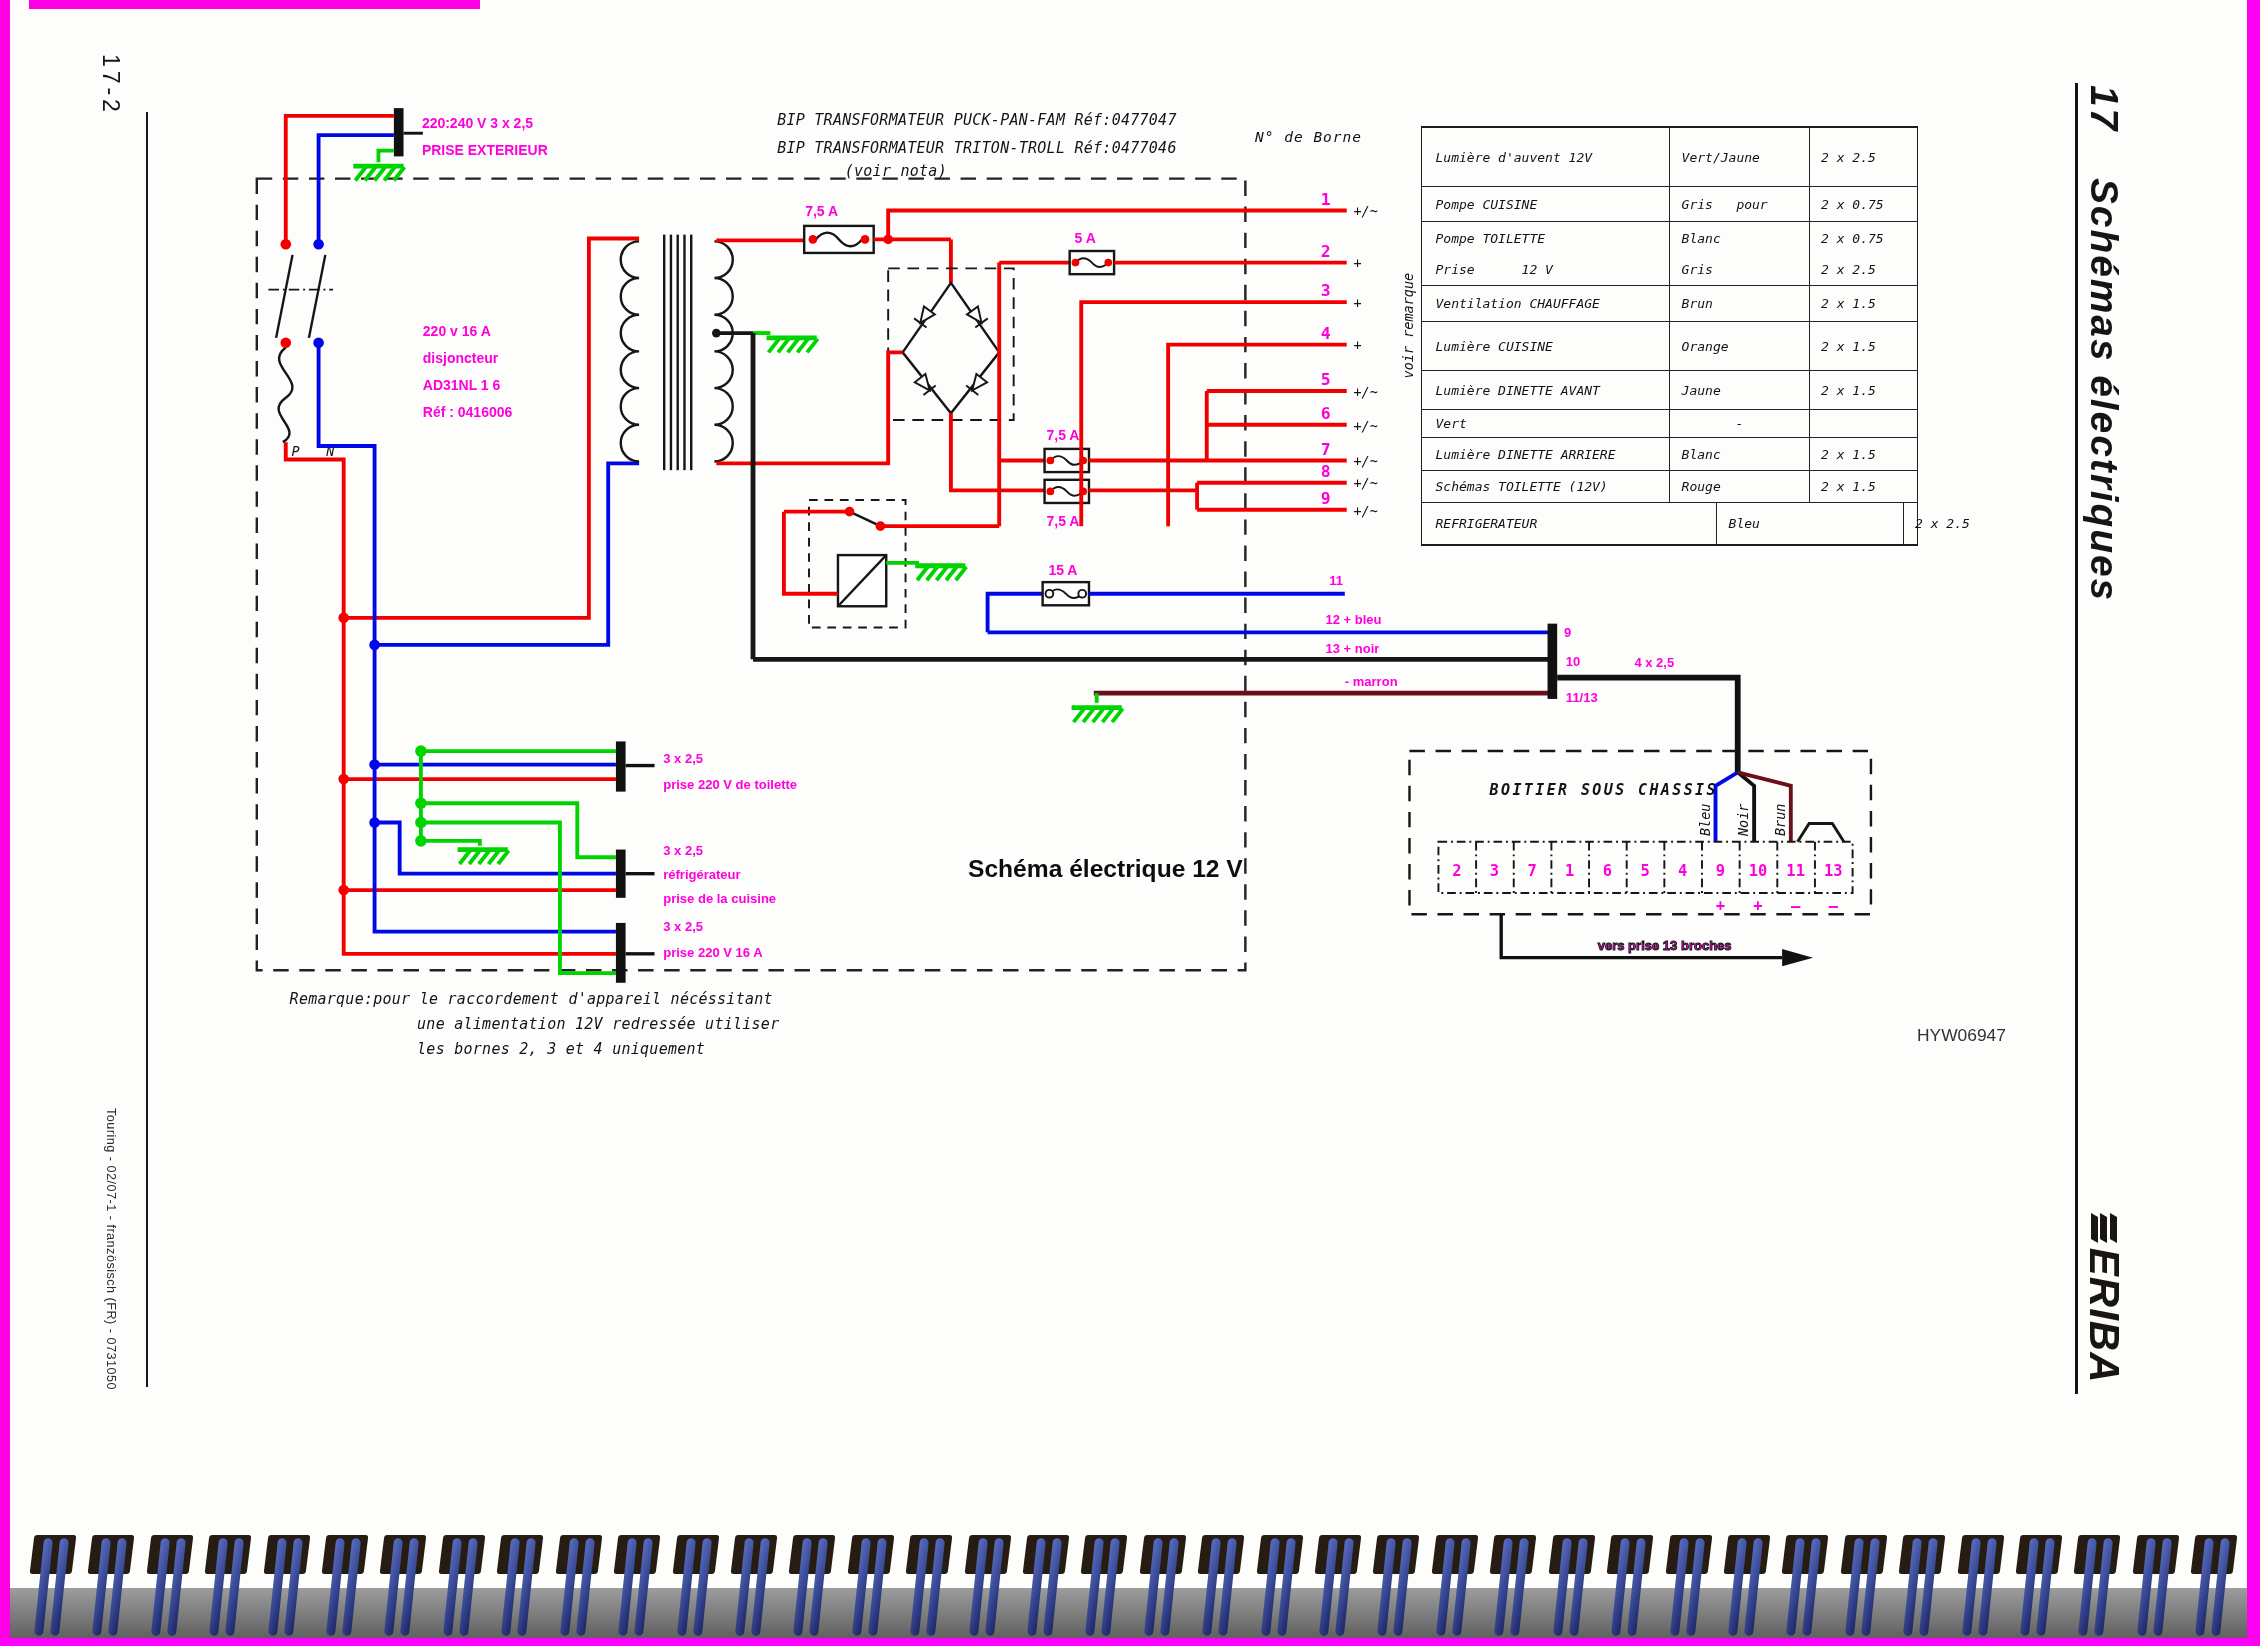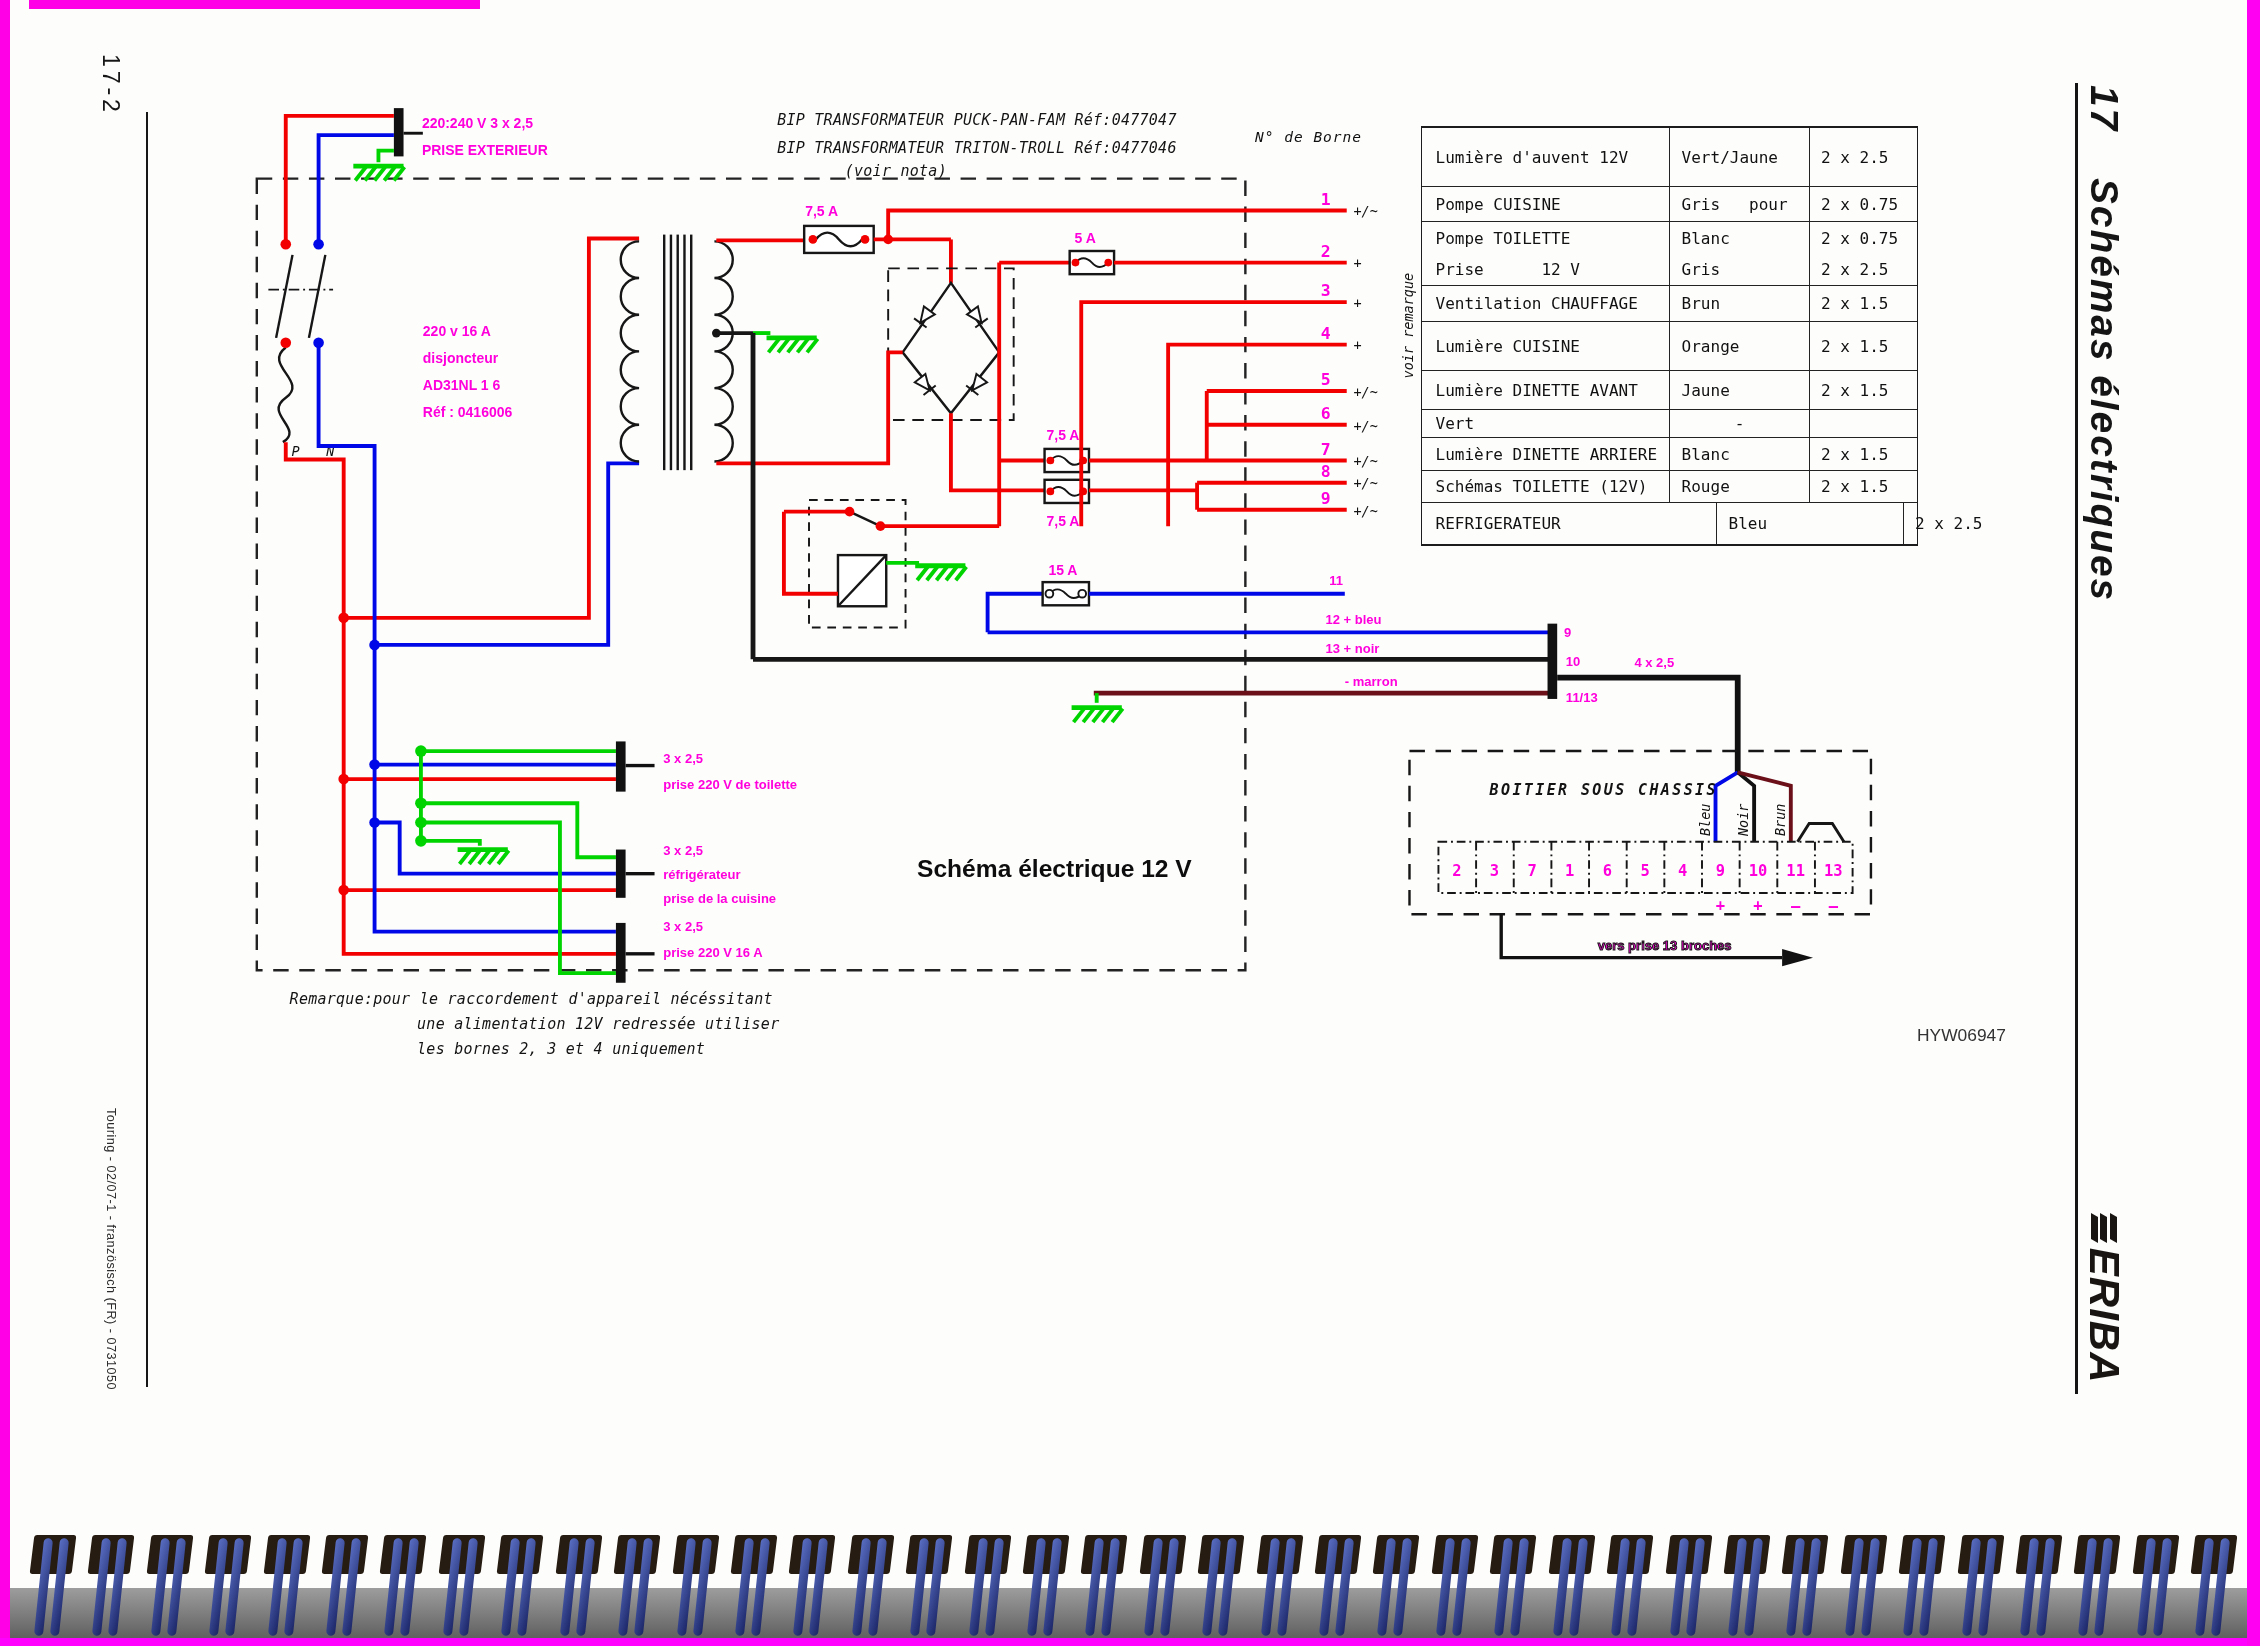--- a/index.html
+++ b/index.html
@@ -14,21 +14,21 @@
   
   .vtext{writing-mode:vertical-rl;}
   #corner-label{position:absolute;left:97px;top:54px;font-size:23px;letter-spacing:3.9px;color:#161616;}
   #left-rule{position:absolute;left:146px;top:112px;width:1.9px;height:1275px;background:#161616;}
   #spine-note{position:absolute;left:104px;top:1108px;font-size:12.6px;letter-spacing:0.5px;color:#2b2b2b;}
   #side-rule{position:absolute;left:2075px;top:83px;width:2.9px;height:1311px;background:#141414;}
   #side-title{position:absolute;left:2082px;top:85px;font-style:italic;font-weight:900;
               font-size:39px;letter-spacing:1.9px;color:#151515;}
   #side-title .st-num{margin-bottom:33px;display:inline-block;}
   #hyw-code{position:absolute;left:1917px;top:1025px;font-size:17.4px;color:#333;}
-  #caption{position:absolute;left:917px;top:855px;font-size:24.6px;font-weight:bold;color:#0d0d0d;}
+  #caption{position:absolute;left:968px;top:855px;font-size:24.6px;font-weight:bold;color:#0d0d0d;}
   
   #eriba{position:absolute;left:2076px;top:1215px;width:60px;height:205px;}
   #eriba .rot{position:absolute;left:56px;top:0;width:198px;height:56px;transform:rotate(90deg);
               transform-origin:0 0;display:flex;align-items:center;gap:6.8px;}
   #eriba .bars{display:flex;flex-direction:column;gap:2.9px;}
   #eriba .bars i{display:block;width:26px;height:6.8px;background:#181512;transform:skewX(-30deg);}
   #eriba .etext{font-style:italic;font-weight:900;font-size:42px;letter-spacing:1px;color:#181512;}
   #borne-header{position:absolute;left:1255px;top:129px;font-family:"DejaVu Sans Mono",monospace;
                 font-style:italic;font-size:14.5px;letter-spacing:1px;}
   #btable{position:absolute;left:1421px;top:126px;width:495px;border-left:1.9px solid #1c1c1c;
@@ -36,21 +36,21 @@
   .tgrid{display:grid;grid-template-columns:247px 140px 108px;}
   .thead{height:45px;}
   .thead>div{display:flex;align-items:center;justify-content:center;}
   .th-dest{font-family:"Liberation Sans",sans-serif;font-size:17.4px;color:#222;}
   .th-plt{font-family:"DejaVu Sans Mono",monospace;font-style:italic;font-weight:bold;font-size:14.5px;}
   #tbody{border-top:2.9px solid #1c1c1c;}
   .trow{border-bottom:1.9px solid #222;}
   .trow.nobb{border-bottom:none;}
   .trow:last-child{border-bottom:2.9px solid #1c1c1c;gap:47px;}
   .trow>div{display:flex;align-items:center;white-space:pre;font-family:"DejaVu Sans Mono",monospace;
-            font-size:16px;}
+            font-style:italic;font-size:13px;}
   .c-dest{padding-left:13.5px;}
   .c-marq{border-left:1.9px solid #222;padding-left:11.6px;}
   .c-sec{border-left:1.9px solid #222;padding-left:11px;}
   
   #edge-shadow{position:absolute;left:0;top:1588px;width:2260px;height:50px;
                background:linear-gradient(#9d9d9d,#606060);}
   #spiral{position:absolute;left:0;top:0;width:2260px;height:1646px;pointer-events:none;}
   .loop{position:absolute;top:1528px;width:50px;height:108px;}
   .loop::before{content:"";position:absolute;left:2.9px;top:6.8px;width:42px;height:39px;
                 background:#261c11;transform:skewX(-7deg);border-radius:2.9px;}

